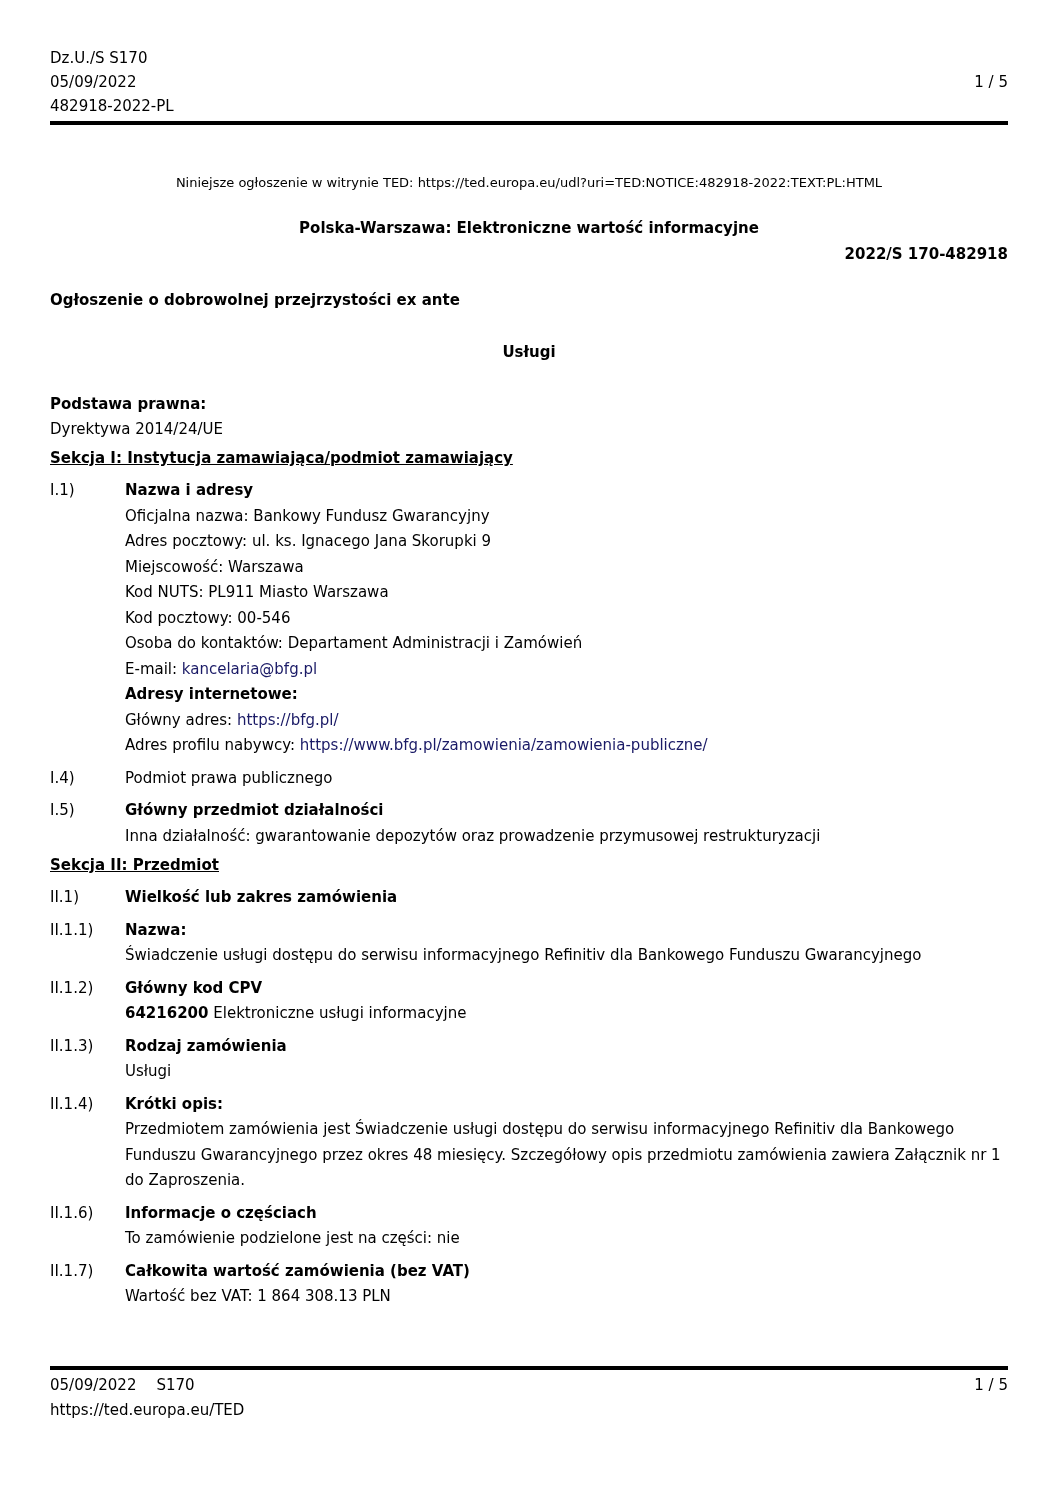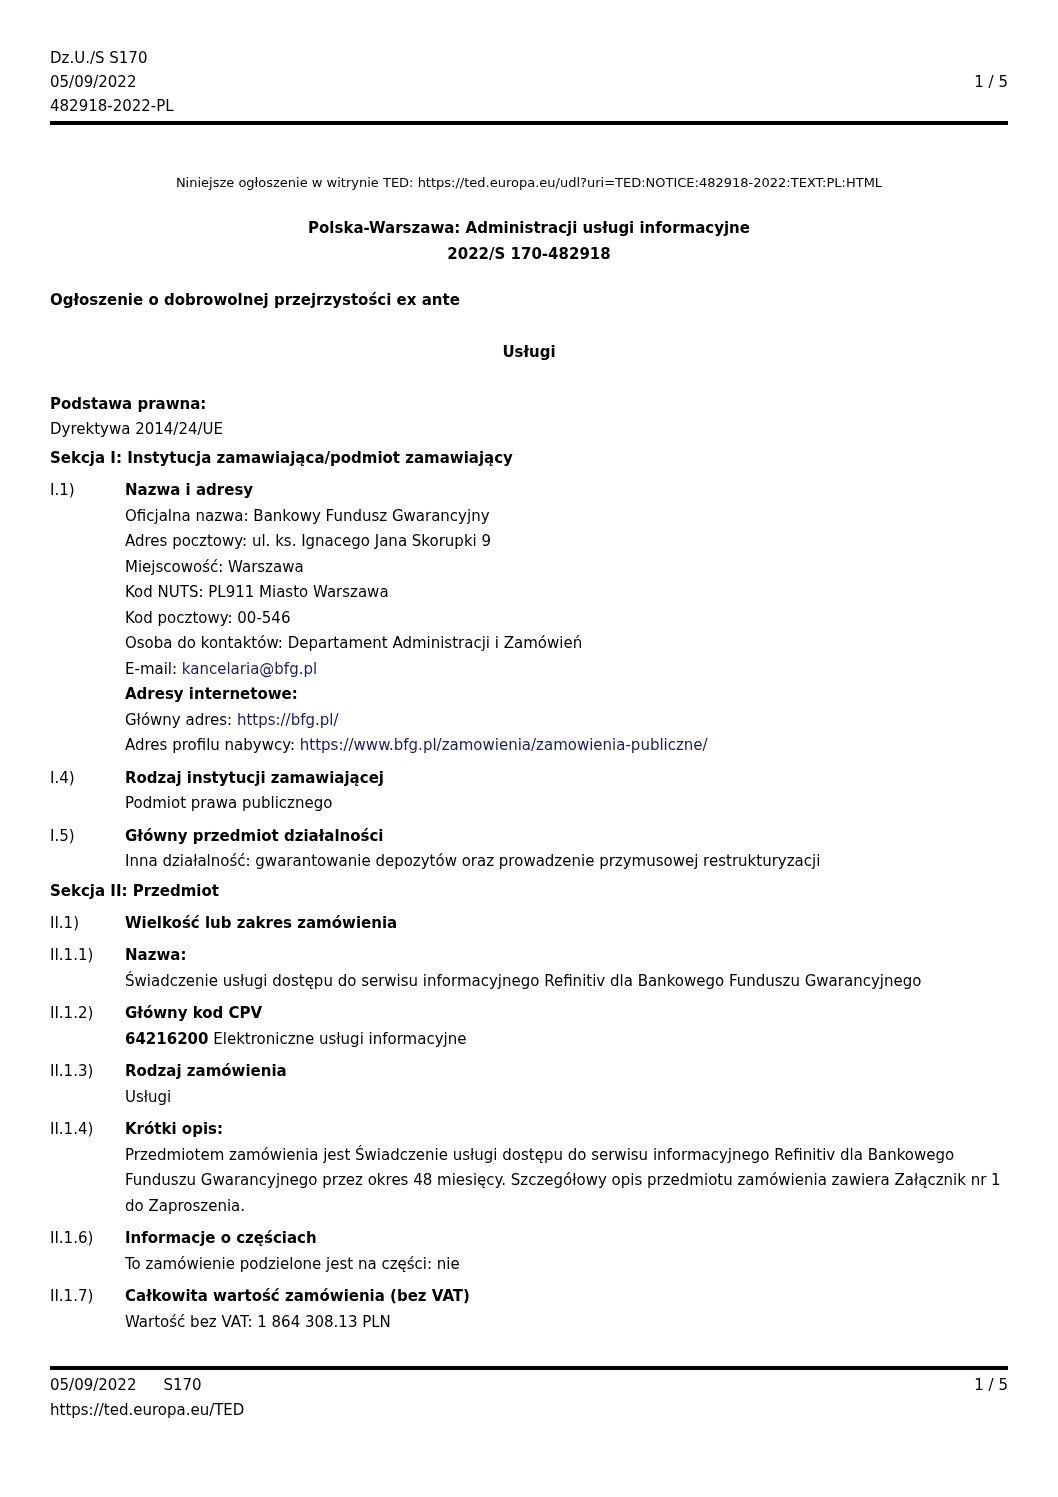--- a/index.html
+++ b/index.html
@@ -15,58 +15,58 @@
     overflow:hidden;
   }
   .rule { height:4px; background:#000000; }
   
   .hdr-line { line-height:24px; }
   .hdr-row { display:flex; justify-content:space-between; line-height:24px; }
   .header-block { margin-bottom:3px; }
   
   .intro-note { margin-top:49px; text-align:center; font-size:13px; line-height:17px; }
   .intro-title { margin-top:24px; text-align:center; font-weight:bold; line-height:26px; }
-  .intro-number { text-align:center; font-weight:bold; line-height:26px; }
+  .intro-number { text-align:right; font-weight:bold; line-height:26px; }
   .intro-type { margin-top:20px; font-weight:bold; line-height:26px; }
   .intro-category { margin-top:26px; text-align:center; font-weight:bold; line-height:26px; }
   
   .legal { margin-top:27px; line-height:25px; }
   .legal .lbl { font-weight:bold; }
   
-  .sec-heading { font-weight:bold; line-height:25px; margin-top:4px; }
+  .sec-heading { font-weight:bold; text-decoration:underline; line-height:25px; margin-top:4px; }
   .item { display:grid; grid-template-columns:75px 1fr; margin-top:7px; line-height:25.5px; }
   .item .num { }
   .item .content { }
   .item .ititle { font-weight:bold; }
   .b { font-weight:bold; }
   a.doclink { color:var(--link-color,#1a1a66); text-decoration:none; }
   
   .footer { position:absolute; top:1366px; left:50px; right:50px; }
   .footer-row { display:flex; line-height:25px; margin-top:3px; }
-  .footer-series { margin-left:27px; }
+  .footer-series { margin-left:20px; }
   .footer-spacer { flex:1; }
   .footer-url { line-height:25px; }
 </style>
 </head>
 <body>
 
 <div class="page">
 
   <div class="header-block">
     <div class="hdr-line">Dz.U./S S170</div>
     <div class="hdr-row">
       <div>05/09/2022</div>
       <div>1 / 5</div>
     </div>
     <div class="hdr-line">482918-2022-PL</div>
   </div>
   <div class="rule"></div>
 
   <div class="intro-note">Niniejsze ogłoszenie w witrynie TED: https://ted.europa.eu/udl?uri=TED:NOTICE:482918-2022:TEXT:PL:HTML</div>
-  <div class="intro-title">Polska-Warszawa: Administracji usługi informacyjne</div>
+  <div class="intro-title">Polska-Warszawa: Elektroniczne wartość informacyjne</div>
   <div class="intro-number">2022/S 170-482918</div>
   <div class="intro-type">Ogłoszenie o dobrowolnej przejrzystości ex ante</div>
   <div class="intro-category">Usługi</div>
 
   <div class="legal">
     <div class="lbl">Podstawa prawna:</div>
     <div>Dyrektywa 2014/24/UE</div>
   </div>
 
   <div class="sec-heading">Sekcja I: Instytucja zamawiająca/podmiot zamawiający</div>
@@ -90,21 +90,20 @@
       </div>
       <div>
         <span>Adres profilu nabywcy: </span><a class="doclink" href="#">https://www.bfg.pl/zamowienia/zamowienia-publiczne/</a>
       </div>
     </div>
   </div>
 
   <div class="item">
     <div class="num">I.4)</div>
     <div class="content">
-      <div class="ititle">Rodzaj instytucji zamawiającej</div>
       <div>Podmiot prawa publicznego</div>
     </div>
   </div>
 
   <div class="item">
     <div class="num">I.5)</div>
     <div class="content">
       <div class="ititle">Główny przedmiot działalności</div>
       <div>Inna działalność: gwarantowanie depozytów oraz prowadzenie przymusowej restrukturyzacji</div>
     </div>

